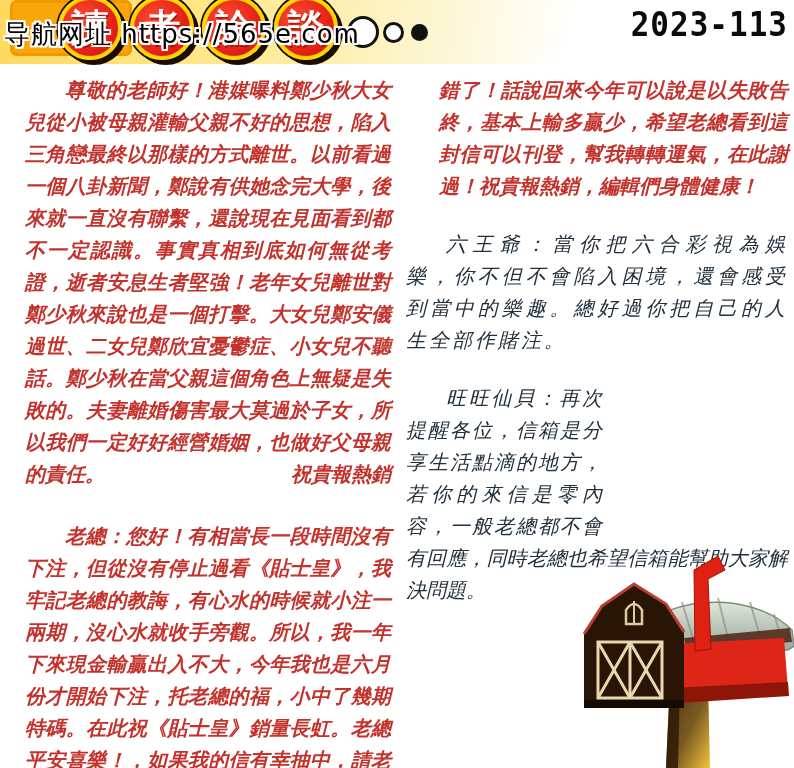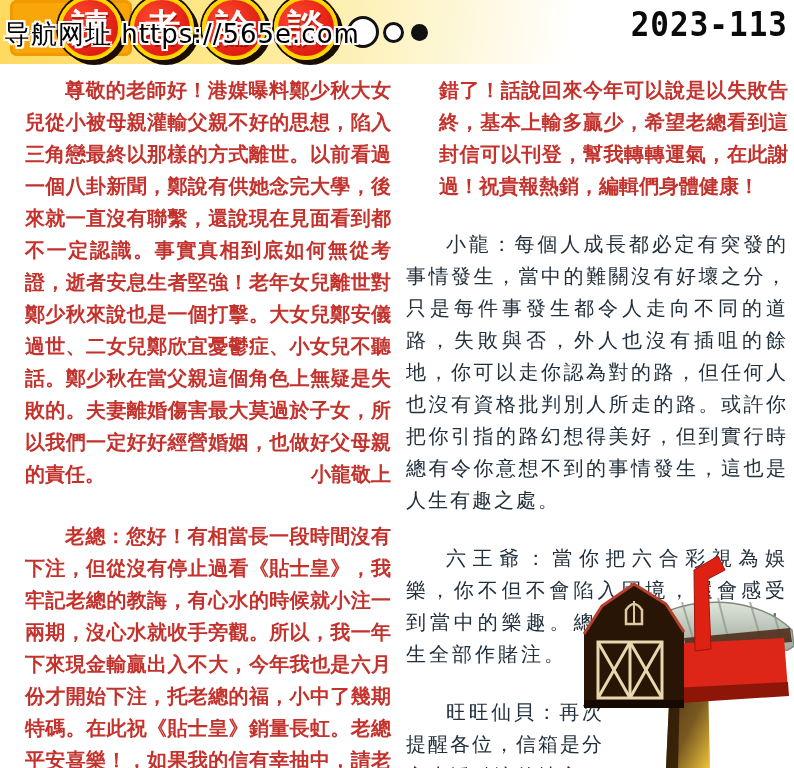--- a/index.html
+++ b/index.html
@@ -29,21 +29,21 @@
                       -2px -2px #fff,2px 2px #fff,-2px 2px #fff,2px -2px #fff;}
   .issue-number{position:absolute;right:6px;top:6px;z-index:3;
           font-family:"DejaVu Sans Mono","Liberation Mono",monospace;
           font-size:31px;font-weight:bold;color:#0b0b0b;letter-spacing:1px;
           transform:scaleY(1.08);}
 
   
   .col{position:absolute;top:74px;}
   .col-left{left:25px;width:366px;}
   .col-right{left:406px;width:382px;}
-  .para{font-size:20px;line-height:32px;text-align:justify;text-indent:2em;margin:0 0 30px 0;}
+  .para{font-size:20px;line-height:32px;text-align:justify;text-indent:2em;margin:0 0 30px 0;font-style:italic;}
   .red{color:#c3322c;font-weight:600;}
   .dark{color:#22303d;font-family:"DejaVu Serif","Liberation Serif",serif;font-weight:400;}
   .noindent{text-indent:0;margin-left:33px;}
   .ls1{letter-spacing:2px;}
   .ls2{letter-spacing:3px;}
   .mb26{margin-bottom:26px;}
   .mb0{margin-bottom:0;}
   .sig{float:right;text-indent:0;}
   .mb-spacer{float:right;width:186px;height:140px;}
 
@@ -75,35 +75,32 @@
     <div class="deco-circle deco-small"></div>
     <div class="deco-circle deco-filled"></div>
 
     <div class="watermark">导航网址 https://565e.com</div>
     <div class="issue-number">2023-113</div>
   </div>
 
   <div class="col col-left">
     <p class="para red">
       <span>尊敬的老師好！港媒曝料鄭少秋大女兒從小被母親灌輸父親不好的思想，陷入三角戀最終以那樣的方式離世。以前看過一個八卦新聞，鄭說有供她念完大學，後來就一直沒有聯繫，還說現在見面看到都不一定認識。事實真相到底如何無從考證，逝者安息生者堅強！老年女兒離世對鄭少秋來說也是一個打擊。大女兒鄭安儀過世、二女兒鄭欣宜憂鬱症、小女兒不聽話。鄭少秋在當父親這個角色上無疑是失敗的。夫妻離婚傷害最大莫過於子女，所以我們一定好好經營婚姻，也做好父母親的責任。</span>
-      <span class="sig">小龍敬上</span>
+      <span class="sig">祝貴報熱銷</span>
     </p>
     <p class="para red">
       <span>老總：您好！有相當長一段時間沒有下注，但從沒有停止過看《貼士皇》，我牢記老總的教誨，有心水的時候就小注一兩期，沒心水就收手旁觀。所以，我一年下來現金輸贏出入不大，今年我也是六月份才開始下注，托老總的福，小中了幾期特碼。在此祝《貼士皇》銷量長虹。老總平安喜樂！，如果我的信有幸抽中，請老總將我的信放在第三位。謝謝！</span>
       
     </p>
 
   </div>
 
   <div class="col col-right">
     <p class="para red noindent mb26">
       <span>錯了！話說回來今年可以說是以失敗告終，基本上輸多贏少，希望老總看到這封信可以刊登，幫我轉轉運氣，在此謝過！祝貴報熱銷，編輯們身體健康！</span>
-    </p>
-    <p class="para dark ls1 mb26">
-      <span>小龍：每個人成長都必定有突發的事情發生，當中的難關沒有好壞之分，只是每件事發生都令人走向不同的道路，失敗與否，外人也沒有插咀的餘地，你可以走你認為對的路，但任何人也沒有資格批判別人所走的路。或許你把你引指的路幻想得美好，但到實行時總有令你意想不到的事情發生，這也是人生有趣之處。</span>
     </p>
     <p class="para dark ls2 mb26">
       <span>六王爺：當你把六合彩視為娛樂，你不但不會陷入困境，還會感受到當中的樂趣。總好過你把自己的人生全部作賭注。</span>
     </p>
     <p class="para dark mb0">
       <span class="mb-spacer"></span>
       <span>旺旺仙貝：再次提醒各位，信箱是分享生活點滴的地方，若你的來信是零內容，一般老總都不會有回應，同時老總也希望信箱能幫助大家解決問題。</span>
     </p>
   </div>
 

